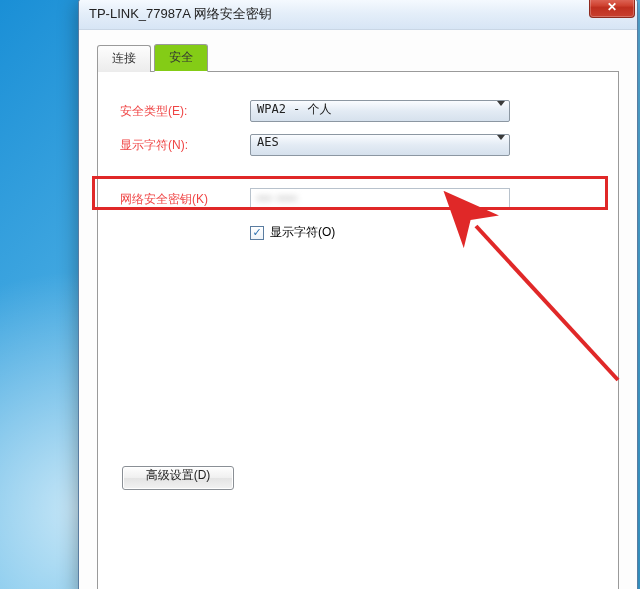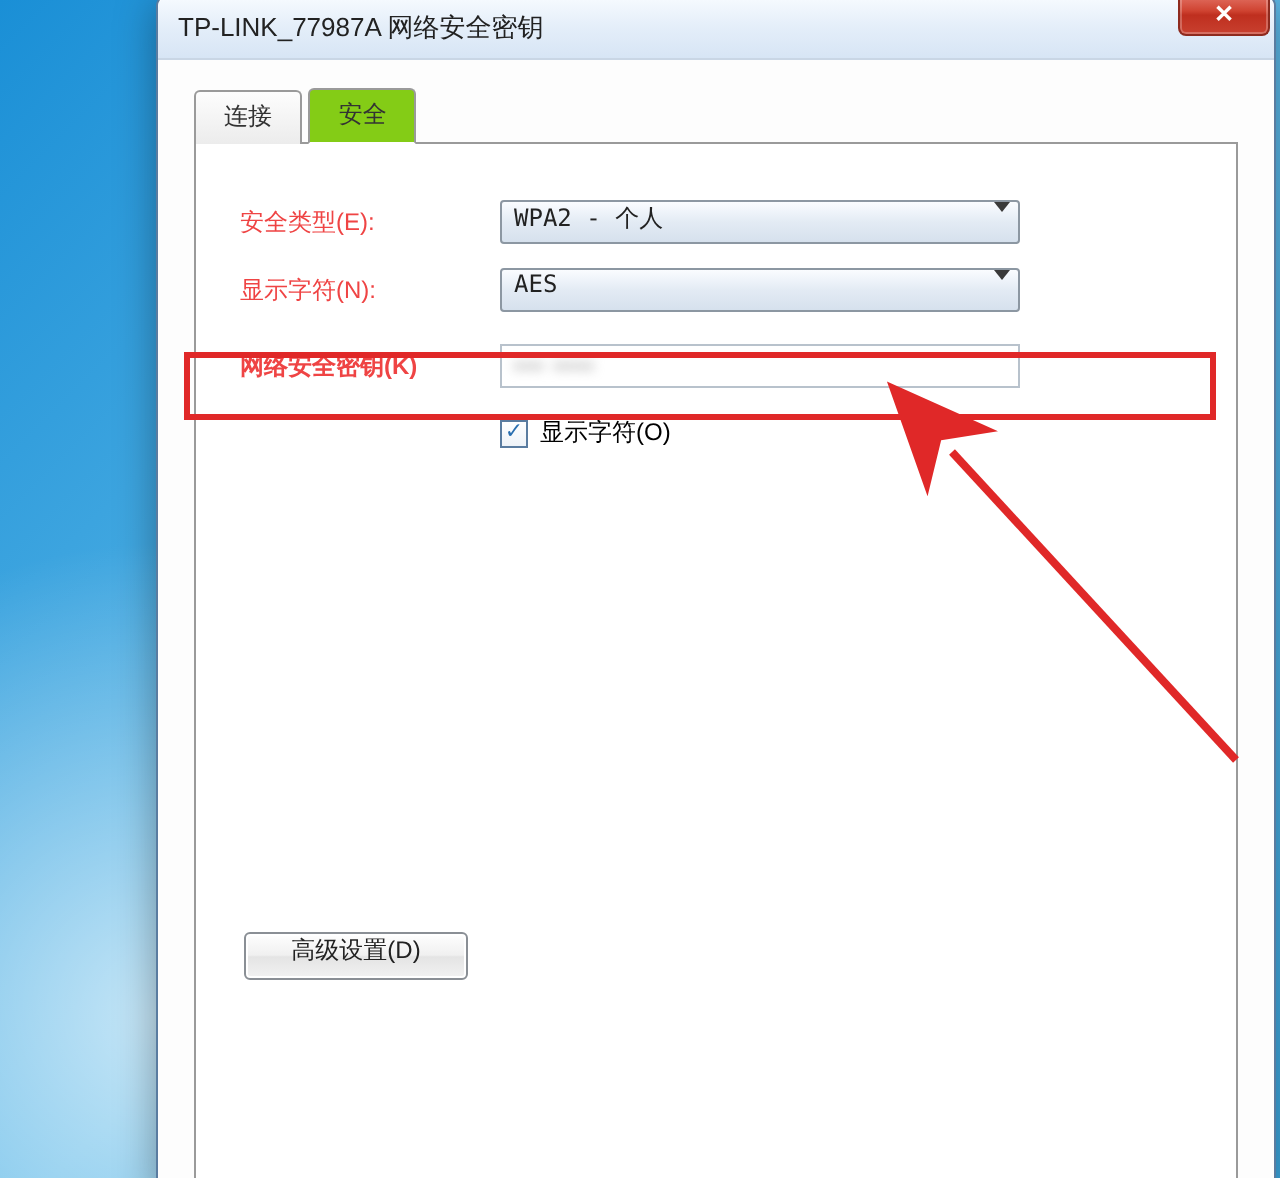--- a/index.html
+++ b/index.html
@@ -145,23 +145,22 @@
     width: 516px;
     top: 104px;
     height: 34px;
     pointer-events: none;
     z-index: 5;
   }
 
   .key-row {
     display: flex;
     align-items: center;
-    margin-top: 16px;
+    margin-top: 32px;
     margin-bottom: 14px;
-    font-weight: bold;
   }
   .key-row .row-label { width: 130px; }
   .key-field {
     flex: 1;
     max-width: 260px;
     height: 22px;
     border: 1px solid #b8c2cc;
     background: #fff;
     display: flex;
     align-items: center;

